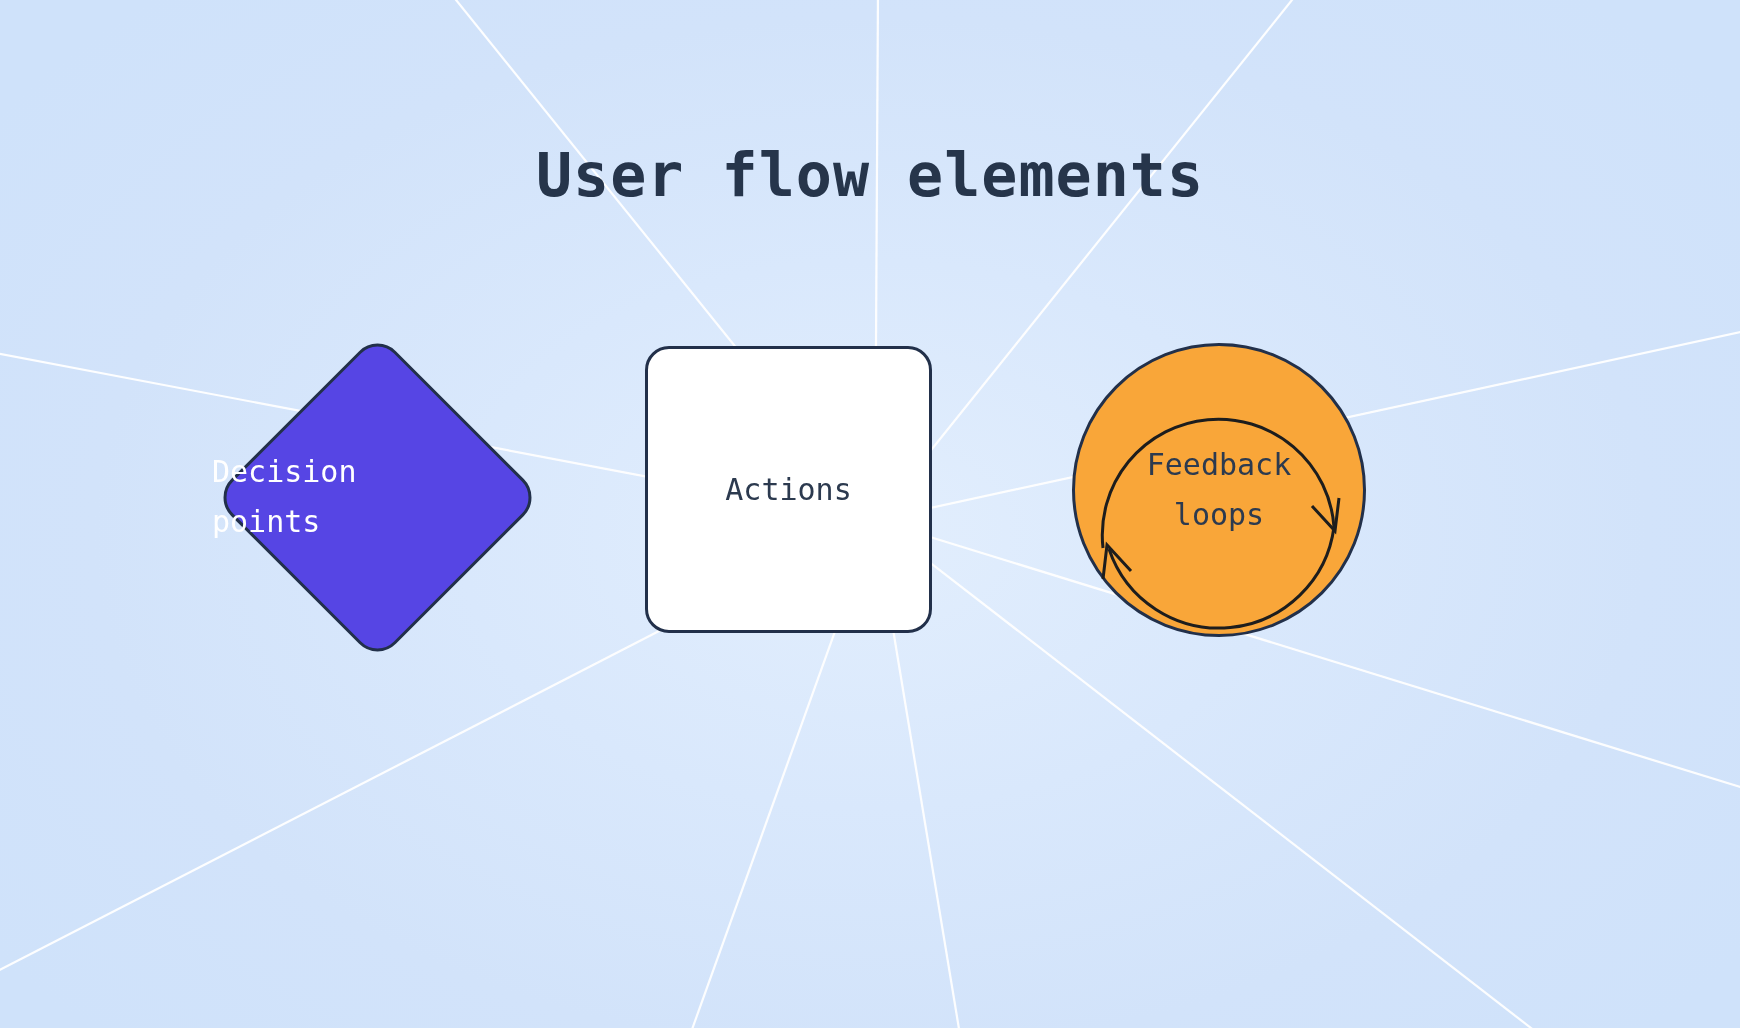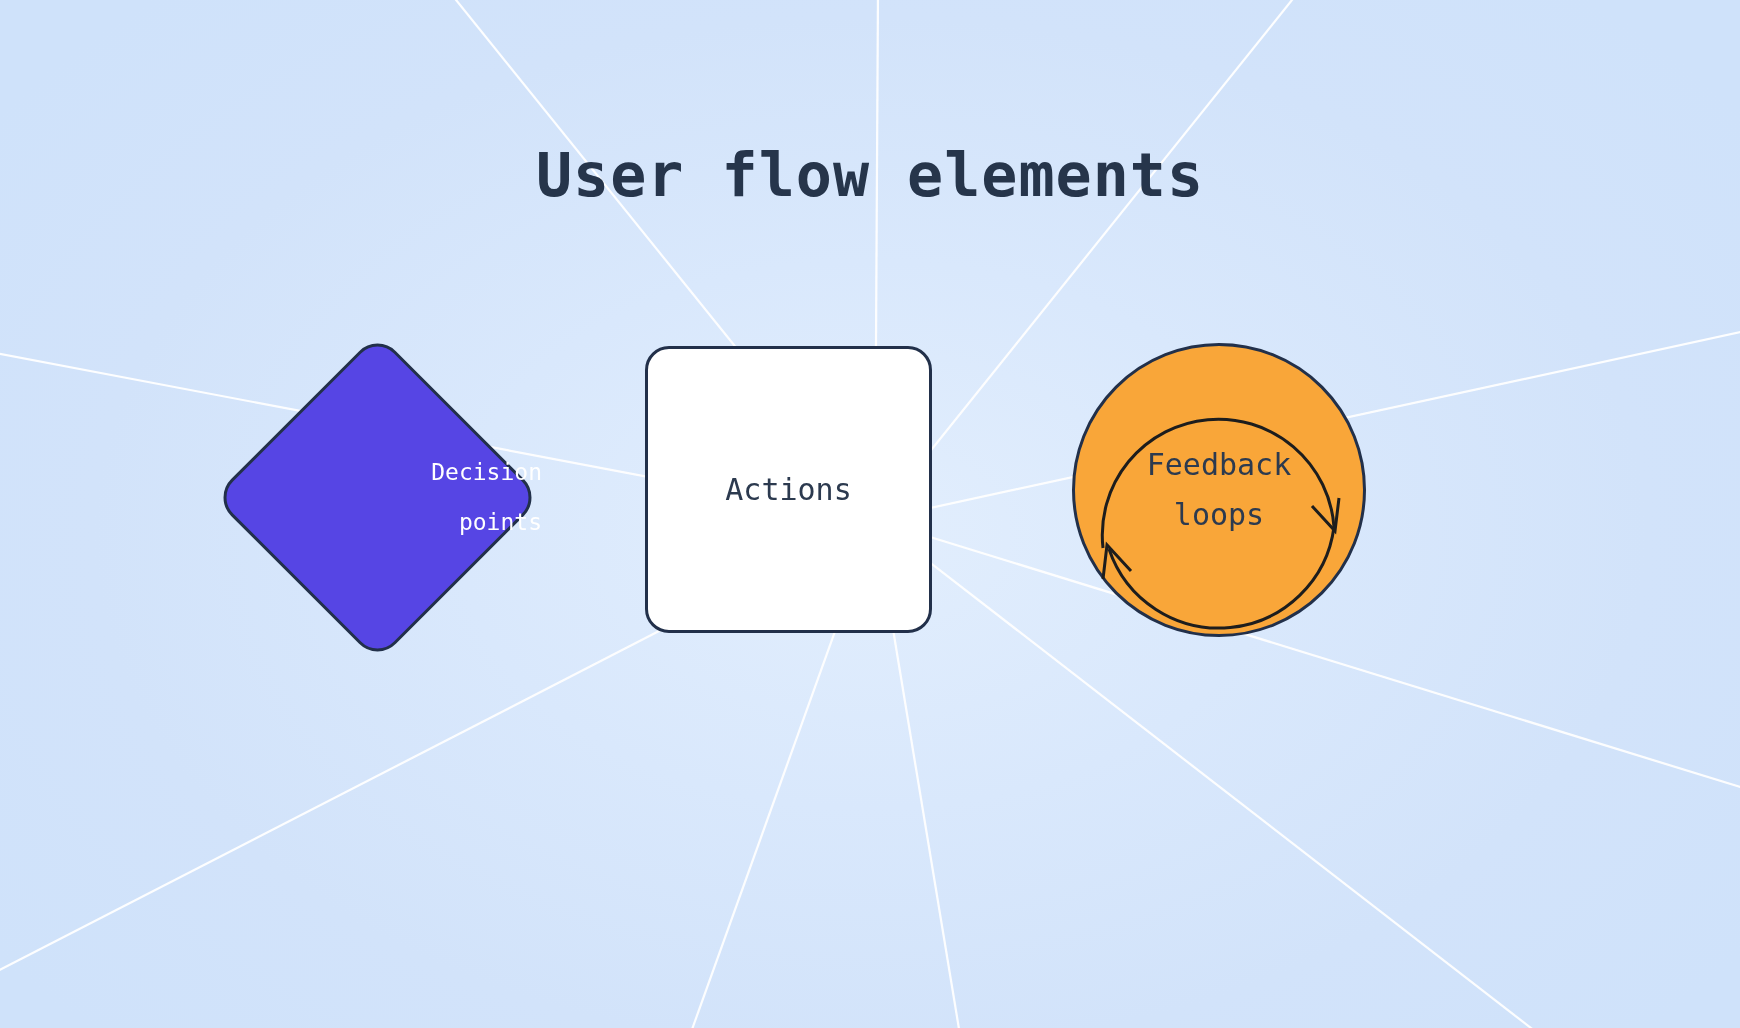--- a/index.html
+++ b/index.html
@@ -68,23 +68,23 @@
     border: 3px solid #22304a;
     border-radius: 26px;
     box-sizing: border-box;
   }
   #decision-label {
     position: absolute;
     left: 0;
     top: 50%;
     width: 330px;
     transform: translateY(-50%);
-    text-align: right;
+    text-align: left;
     color: #ffffff;
-    font-size: 23px;
+    font-size: 30px;
     line-height: 50px;
     white-space: pre-line;
   }
 
   
   #node-actions {
     left: 645px;
     top: 346px;
     width: 287px;
     height: 287px;

